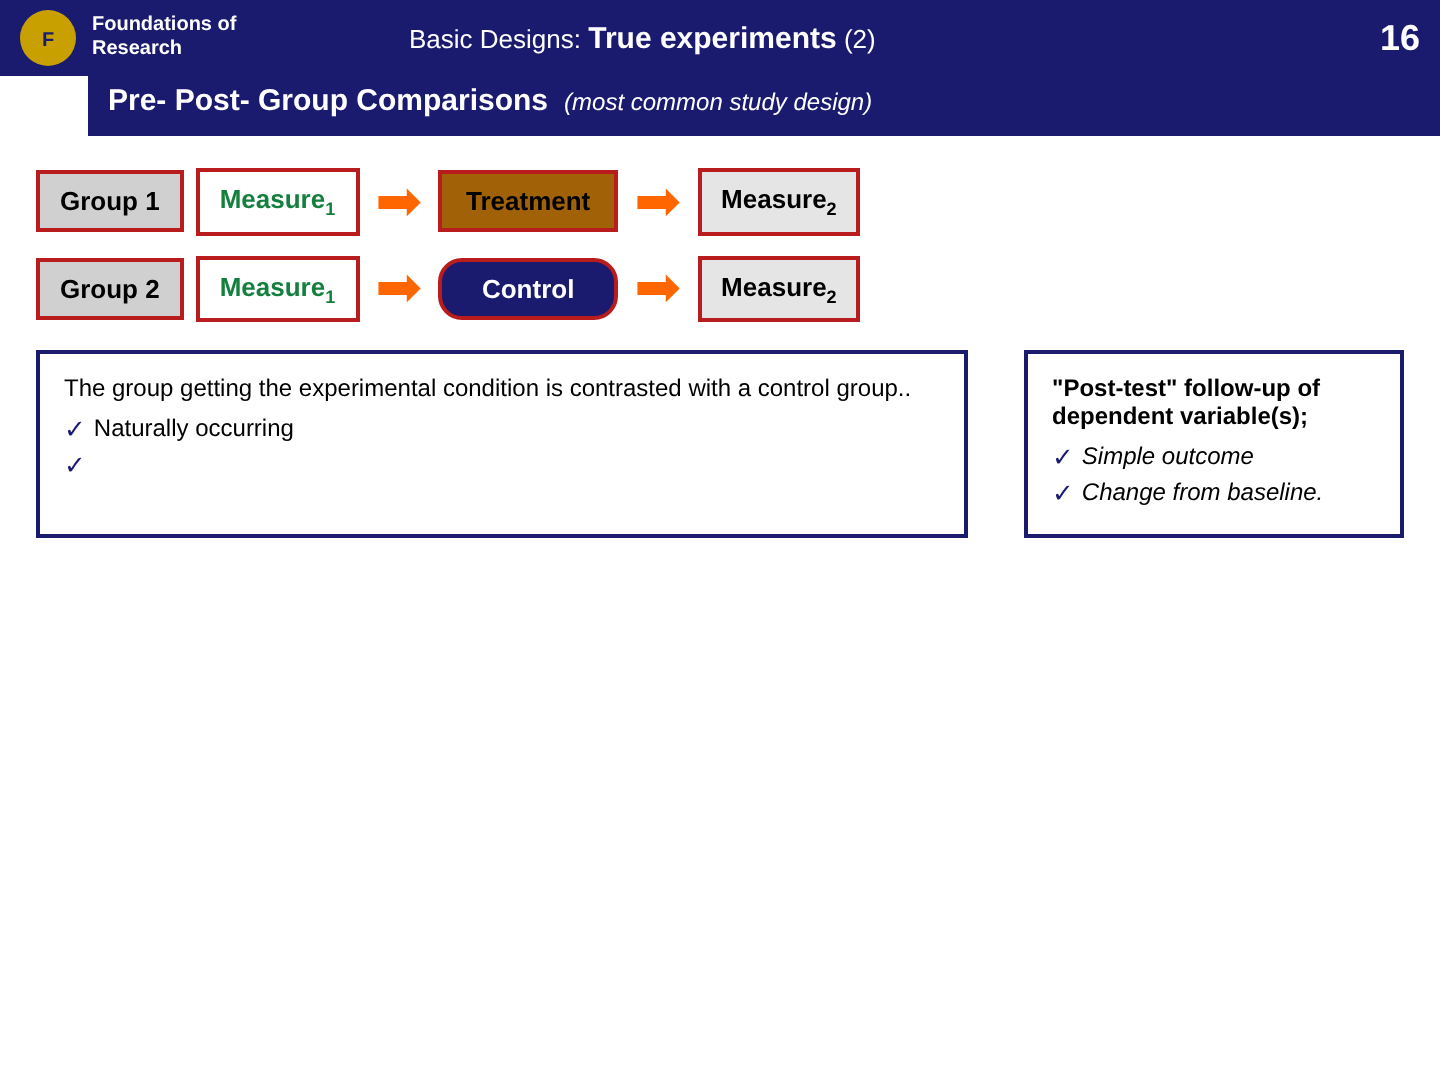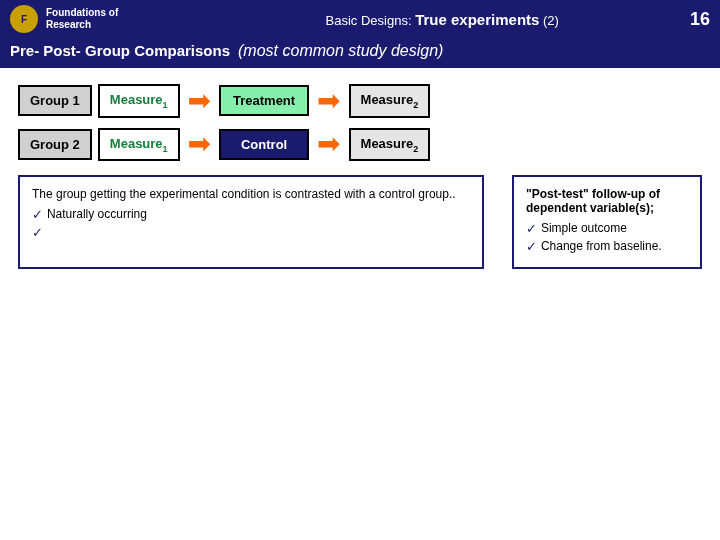--- a/index.html
+++ b/index.html
@@ -34,21 +34,20 @@
       color: #fff;
       font-size: 10px;
       line-height: 1.2;
       flex: 1;
       font-weight: bold;
     }
     .header-title {
       color: #fff;
       font-size: 13px;
       flex: 3;
-      text-align: center;
     }
     .header-title .highlight {
       font-weight: bold;
       font-size: 15px;
     }
     .header-num {
       color: #fff;
       font-size: 18px;
       font-weight: bold;
       margin-left: 10px;
@@ -58,23 +57,24 @@
     .section-title-bar {
       background: #1a1a6e;
       color: #fff;
       padding: 4px 10px;
       font-size: 15px;
       font-weight: bold;
       display: flex;
       align-items: baseline;
       gap: 8px;
       height: 30px;
+      margin-left: 44px;
     }
     .section-title-bar .subtitle {
-      font-size: 16px;
+      font-size: 12px;
       font-style: italic;
       font-weight: normal;
     }
 
     
     .main {
       padding: 16px 18px 10px 18px;
       background: #fff;
     }
 
@@ -86,46 +86,47 @@
       margin-bottom: 14px;
     }
     .diagram-row {
       display: flex;
       align-items: center;
       gap: 6px;
     }
 
     
     .box {
-      border: 2px solid #000000;
+      border: 2px solid #b91c1c;
       font-size: 13px;
       font-weight: bold;
       text-align: center;
       padding: 6px 10px;
       min-width: 72px;
     }
     .box-group {
       background: #d0d0d0;
       color: #000;
       min-width: 72px;
     }
     .box-measure {
       background: #fff;
       color: #15803d;
       min-width: 80px;
     }
     .box-treatment {
-      background: #86efac;
+      background: #a16207;
       color: #000;
       min-width: 90px;
     }
     .box-control {
       background: #1a1a6e;
       color: #fff;
       min-width: 90px;
+      border-radius: 12px;
     }
     .box-measure2 {
       background: #e5e5e5;
       color: #000;
       min-width: 80px;
     }
 
     
     .arrow {
       display: flex;
@@ -176,20 +177,21 @@
       margin-bottom: 6px;
     }
     .posttest-box .check-item {
       display: flex;
       align-items: flex-start;
       gap: 4px;
       margin-bottom: 3px;
       font-size: 12px;
     }
     .posttest-box .italic {
+      font-style: italic;
     }
 
     
     sub {
       font-size: 9px;
     }
   </style>
 </head>
 <body>
 

